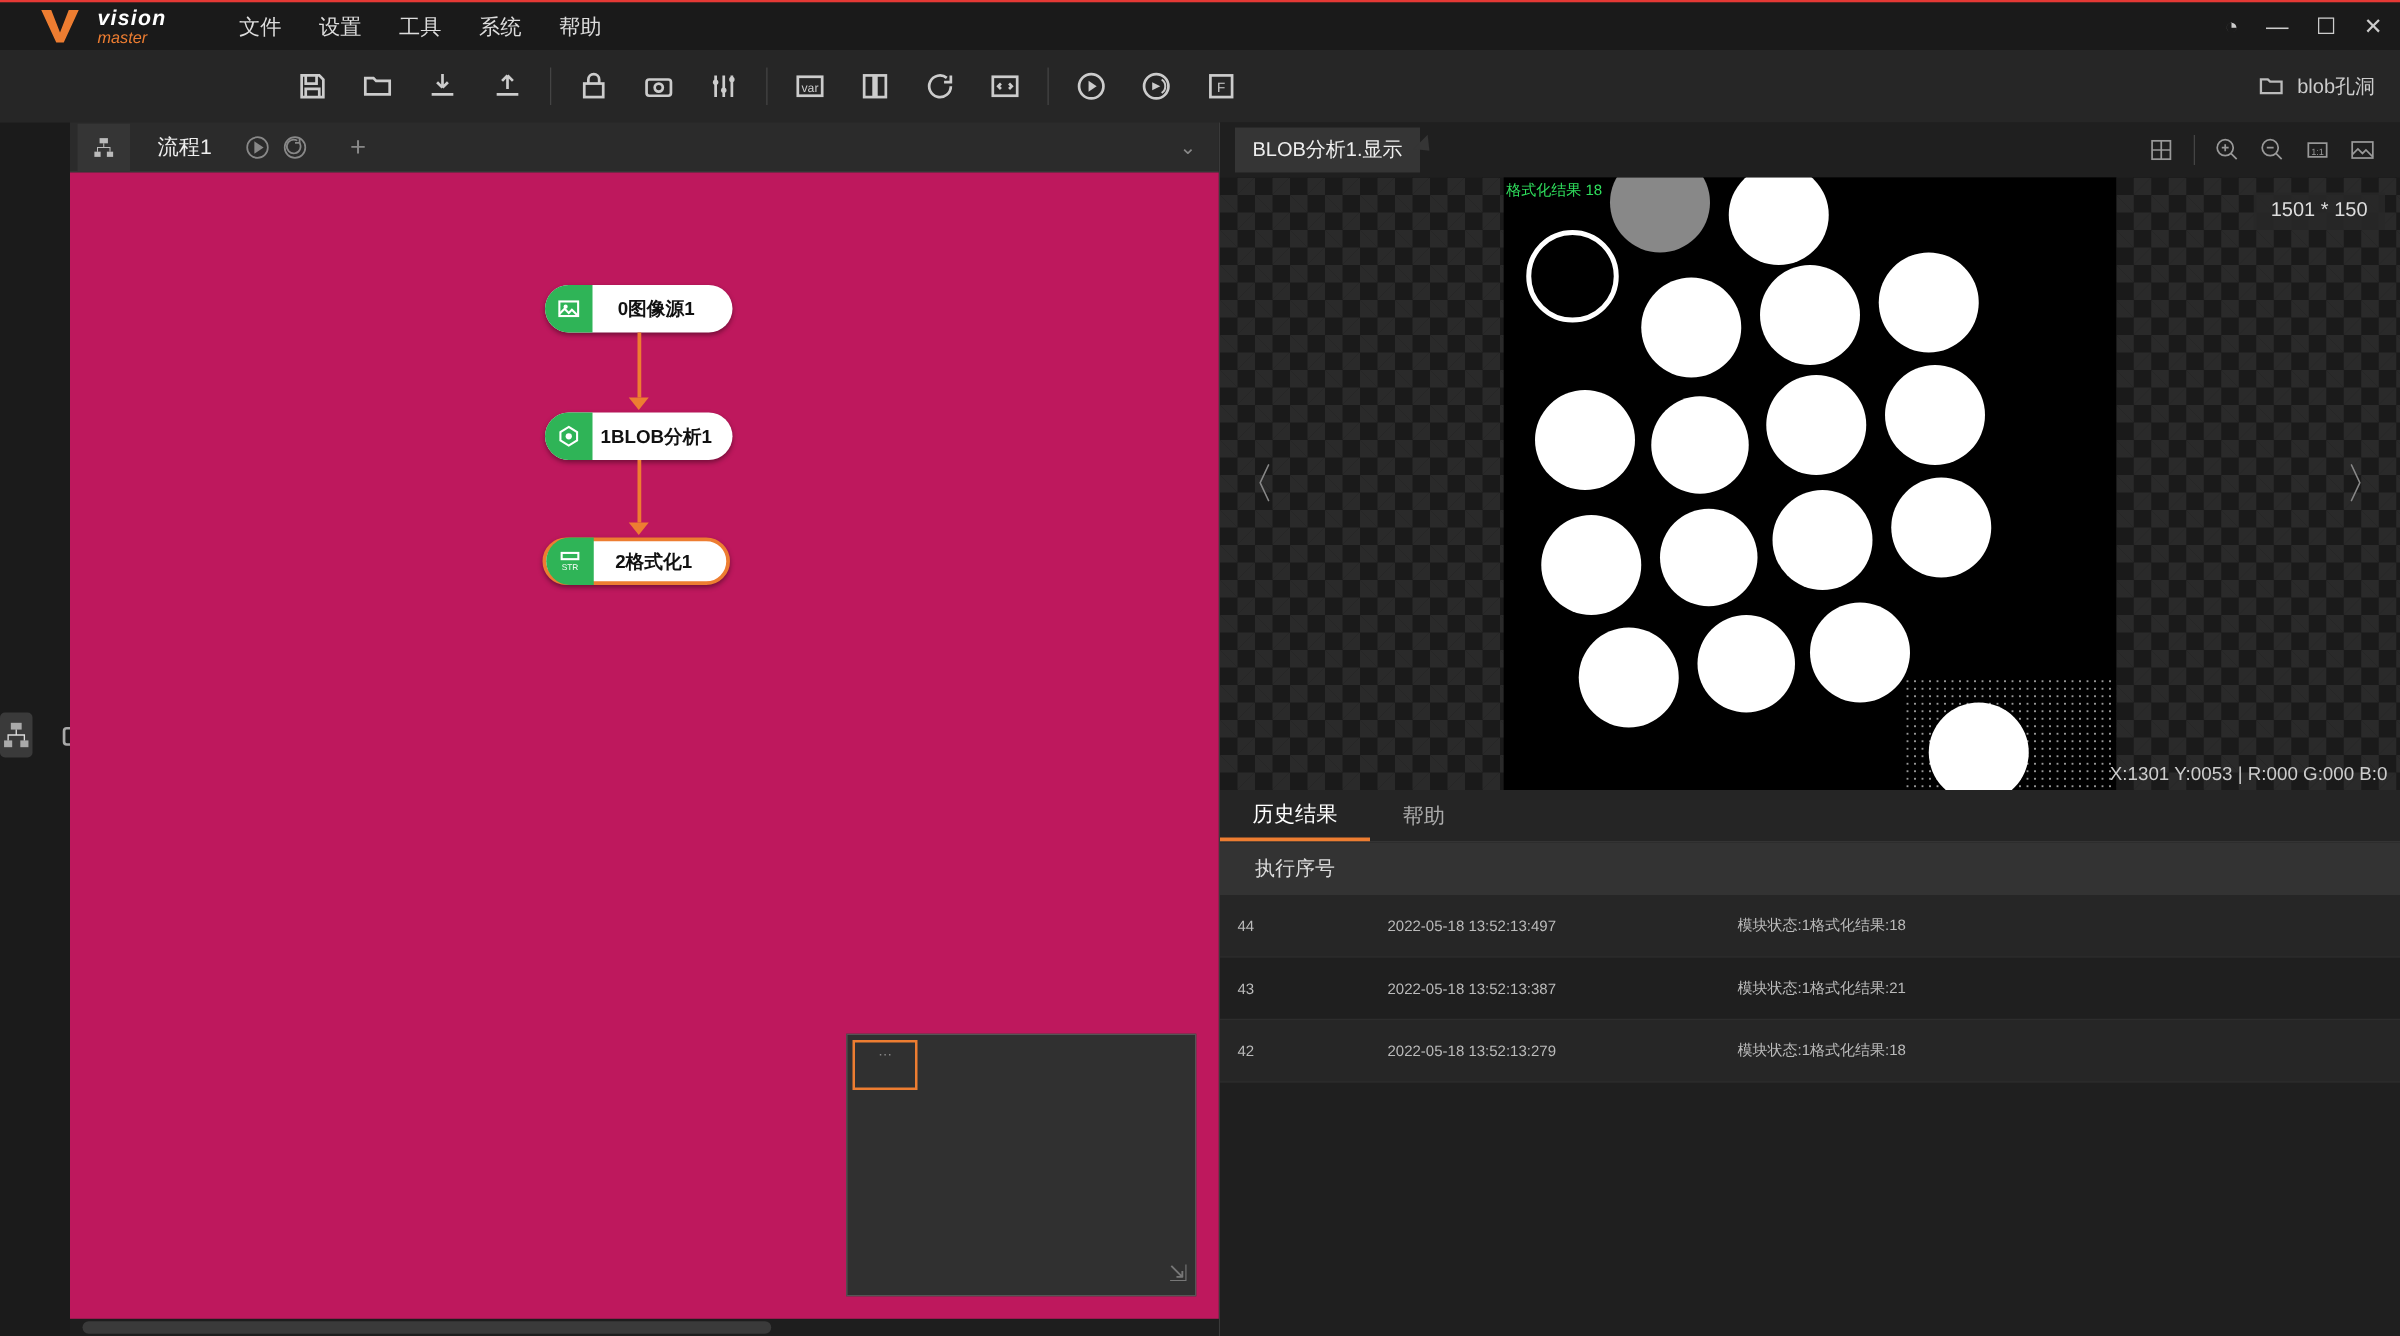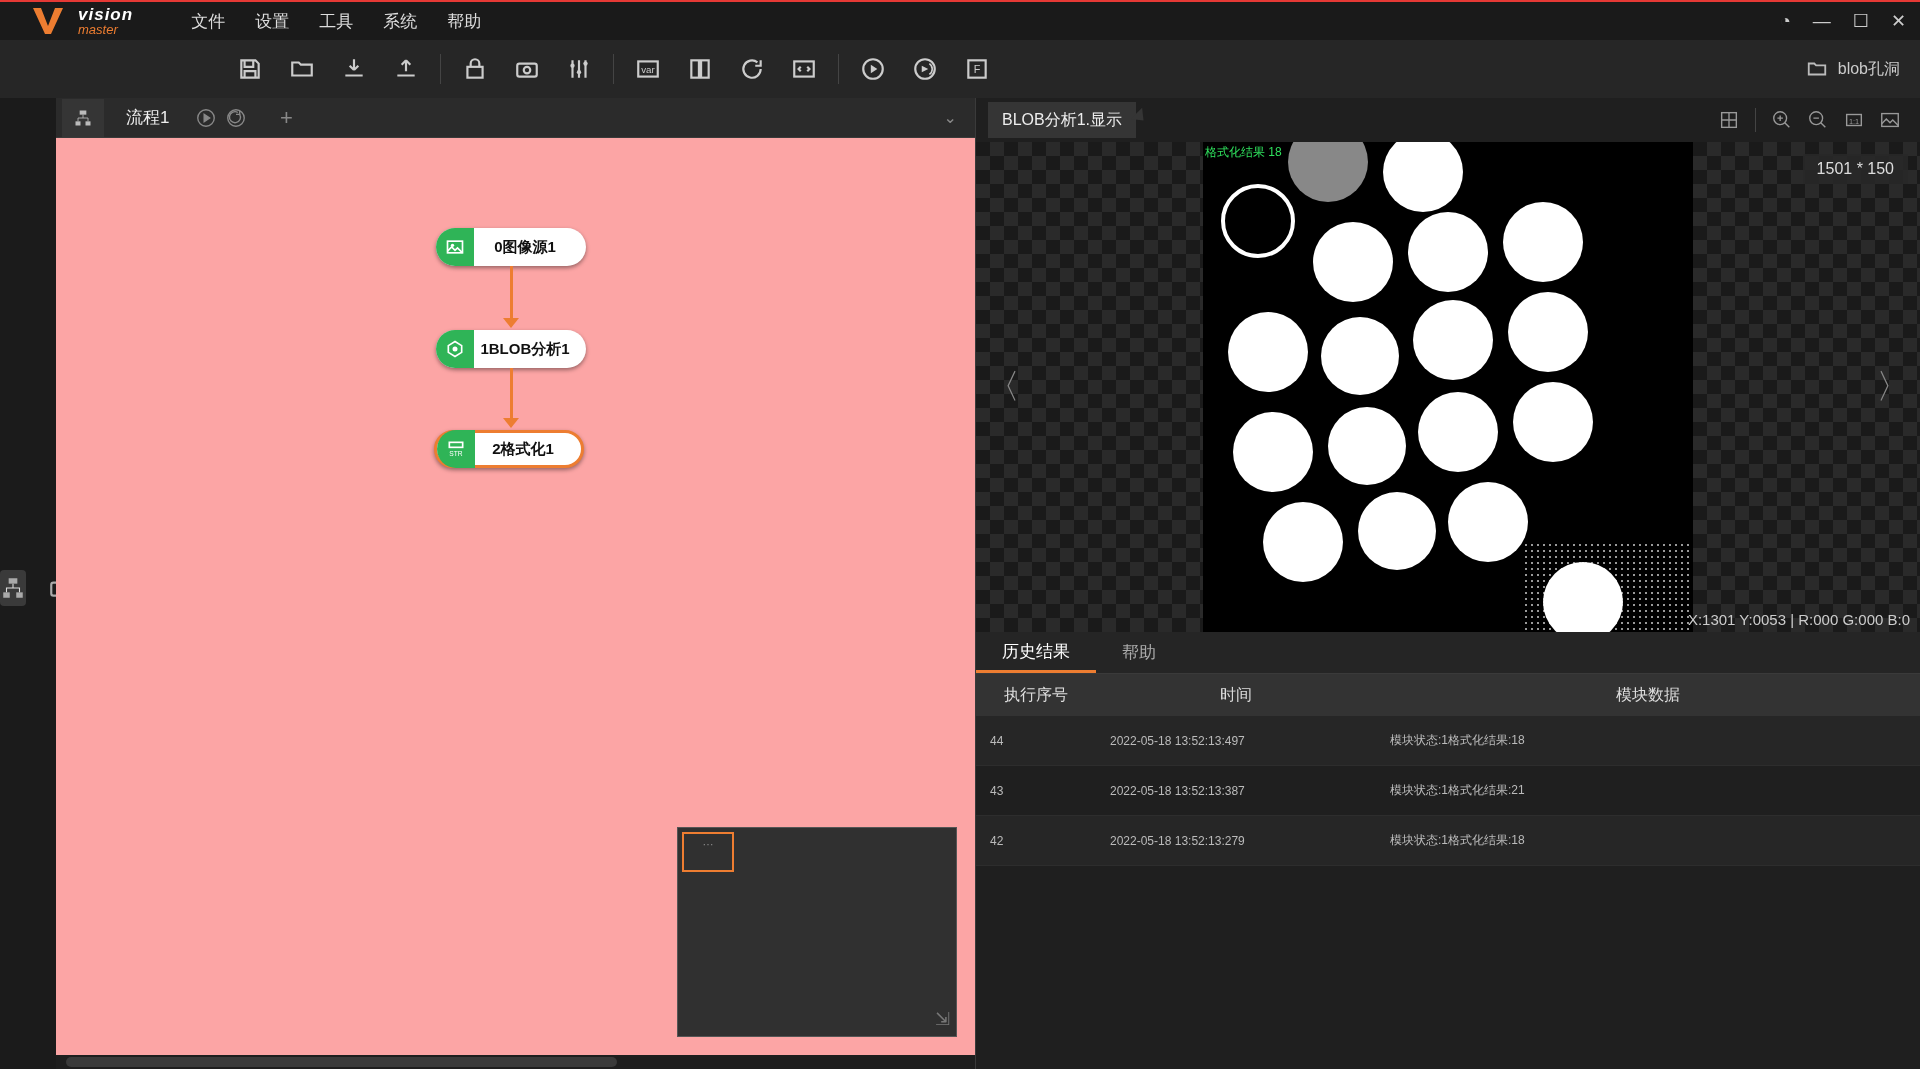--- a/index.html
+++ b/index.html
@@ -42,21 +42,21 @@
 .flow { flex: 1; display: flex; flex-direction: column; background: #262626; position: relative; }
 .flow-tabs { height: 40px; background: #2b2b2b; display: flex; align-items: center; border-bottom: 1px solid #3a3a3a; padding: 0 6px; }
 .flow-tabs .ficon { width: 42px; height: 38px; display: flex; align-items: center; justify-content: center; background: #353535; cursor: pointer; }
 .flow-tabs .ficon svg { width: 20px; height: 20px; fill: #bbb; }
 .flow-tabs .tab { padding: 0 22px; font-size: 17px; color: #eee; }
 .flow-tabs .play { width: 30px; height: 30px; display: flex; align-items: center; justify-content: center; cursor: pointer; }
 .flow-tabs .play svg { width: 22px; height: 22px; fill: none; stroke: #888; stroke-width: 1.5; }
 .flow-tabs .plus { width: 34px; height: 34px; display: flex; align-items: center; justify-content: center; color: #888; font-size: 22px; cursor: pointer; margin-left: 18px; }
 .flow-tabs .expand { margin-left: auto; color: #888; padding-right: 12px; cursor: pointer; }
 
-.flow-canvas { flex: 1; position: relative; background: #fca5a5; }
+.flow-canvas { flex: 1; position: relative; background: #be185d; }
 .node { position: absolute; width: 150px; height: 38px; display: flex; align-items: center; border-radius: 19px; background: #fff; box-shadow: 0 2px 4px rgba(0,0,0,.4); }
 .node .nicon { width: 38px; height: 38px; border-radius: 19px 0 0 19px; display: flex; align-items: center; justify-content: center; }
 .node .nicon svg { width: 20px; height: 20px; fill: #fff; }
 .node .nlabel { flex: 1; text-align: center; font-size: 15px; color: #111; font-weight: bold; padding-right: 10px; }
 .node.green .nicon { background: #2fb457; }
 .node.selected { border: 3px solid #ed7d31; }
 .arrow { position: absolute; left: 50%; transform: translateX(-50%); }
 .arrow .line { width: 3px; background: #ed7d31; margin: 0 auto; }
 .arrow .head { width: 0; height: 0; border-left: 8px solid transparent; border-right: 8px solid transparent; border-top: 10px solid #ed7d31; margin: 0 auto; }
 
@@ -460,22 +460,20 @@
     </div>
 
     <div class="btabs">
       <div class="btab active">历史结果</div>
       <div class="btab">帮助</div>
     </div>
 
     <div class="table">
       <div class="thead">
         <div class="th c1">执行序号</div>
-        <div class="th c2">时间</div>
-        <div class="th c3">模块数据</div>
       </div>
       <div class="tr">
         <div class="td c1">44</div>
         <div class="td c2">2022-05-18 13:52:13:497</div>
         <div class="td c3">模块状态:1格式化结果:18</div>
       </div>
       <div class="tr">
         <div class="td c1">43</div>
         <div class="td c2">2022-05-18 13:52:13:387</div>
         <div class="td c3">模块状态:1格式化结果:21</div>

